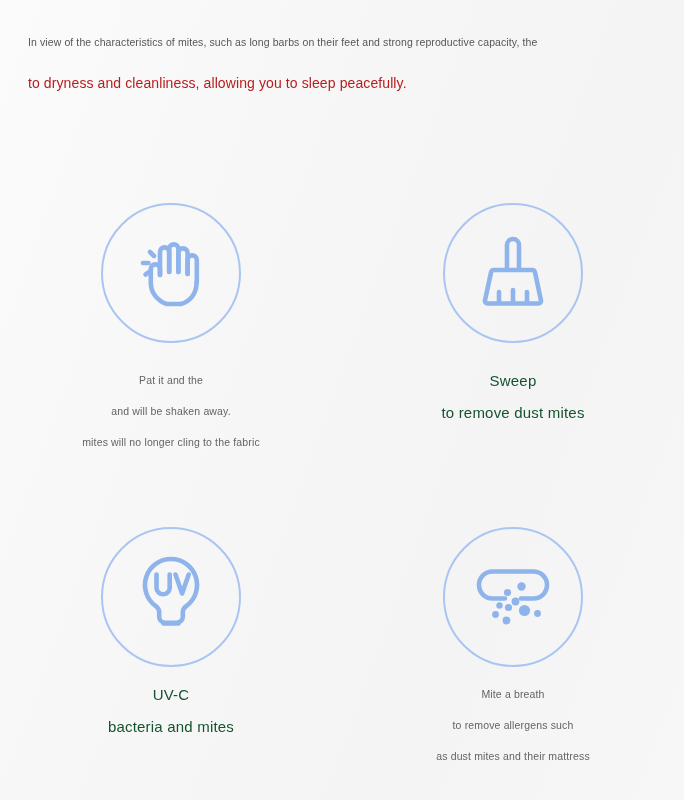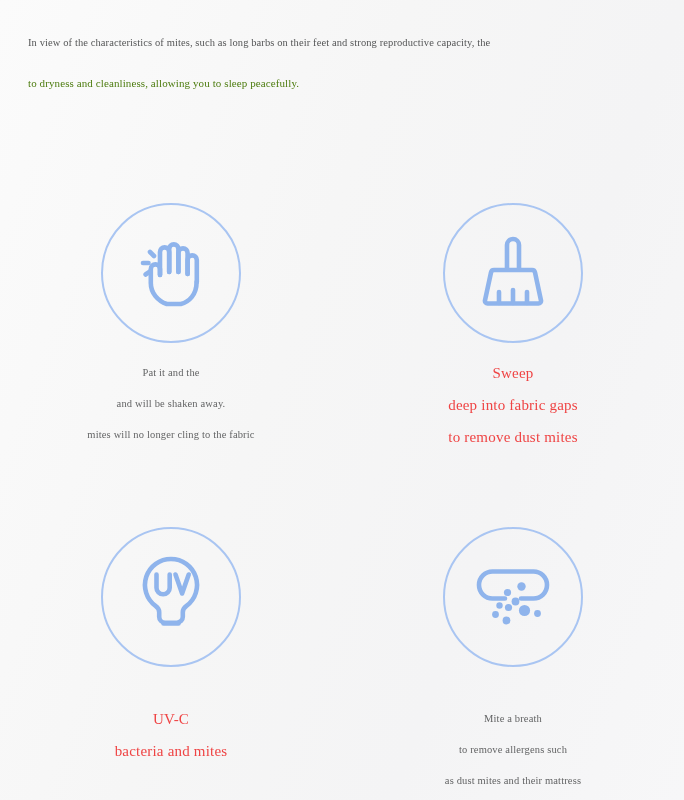--- a/index.html
+++ b/index.html
@@ -24,44 +24,43 @@
     inset: 0;
     background:
       linear-gradient(110deg, #fbfbfb 0%, #f6f6f6 42%, #f4f4f5 70%, #f7f7f8 100%);
     pointer-events: none;
   }
 
   .page {
     position: relative;
     width: 684px;
     height: 800px;
-    font-family: Liberation Serif, serif;
   }
 
   
   .intro {
     position: absolute;
     left: 28px;
     top: 22px;
     width: 600px;
   }
   .intro-line {
     color: #555657;
     white-space: nowrap;
   }
   .intro-line.small {
     font-size: 10.5px;
     line-height: 41px;
     letter-spacing: 0.1px;
   }
   .intro-line.big {
-    font-size: 11px;
+    font-size: 14px;
     line-height: 40px;
     letter-spacing: 0.1px;
-    color: #4d7c0f;
+    color: #b91c1c;
   }
 
   
   .grid {
     position: absolute;
     left: 0;
     top: 180px;
     width: 684px;
     display: grid;
     grid-template-columns: 342px 342px;
@@ -81,45 +80,45 @@
     border: 2px solid #a9c5f2;
     display: flex;
     align-items: center;
     justify-content: center;
     margin-top: 23px;
     background: transparent;
   }
   .icon-circle svg { display: block; }
 
   .caption {
-    margin-top: 14px;
+    margin-top: 22px;
     text-align: center;
     width: 320px;
   }
   .caption .line {
     white-space: nowrap;
     color: #636465;
   }
   
   .caption.sm .line {
     font-size: 10.5px;
     line-height: 31px;
     letter-spacing: .15px;
   }
   
   .caption.lg .line {
     font-size: 15px;
     line-height: 32px;
     letter-spacing: .2px;
-    color: #ef4444;
+    color: #14532d;
   }
 
   
   .cell.row2 .icon-circle { margin-top: 27px; }
-  .cell.row2 .caption { margin-top: 36px; }
+  .cell.row2 .caption { margin-top: 12px; }
 </style>
 </head>
 <body>
 
 <div class="page">
   <div class="page-wash"></div>
 
   <div class="intro">
     <div class="intro-line small">In view of the characteristics of mites, such as long barbs on their feet and strong reproductive capacity, the</div>
     <div class="intro-line big">to dryness and cleanliness, allowing you to sleep peacefully.</div>
@@ -162,21 +161,20 @@
             <path d="M21 40 h38 a3 3 0 0 1 3 2.4 l6 28 a2.6 2.6 0 0 1 -2.6 3.1 H14.6 a2.6 2.6 0 0 1 -2.6 -3.1 l6 -28 A3 3 0 0 1 21 40 Z"></path>
 
             <path d="M26 62 v11"></path>
             <path d="M40 60 v13"></path>
             <path d="M54 62 v11"></path>
           </svg>
         </span>
       </div>
       <div class="caption lg">
         <div class="line">Sweep</div>
-        <div class="line">deep into fabric gaps</div>
         <div class="line">to remove dust mites</div>
       </div>
     </div>
 
     <div class="cell row2">
       <div class="icon-circle">
         <span>
           <svg width="76" height="88" viewBox="0 0 76 88" fill="none" stroke="#8fb4ec" stroke-width="4.6" stroke-linecap="round" stroke-linejoin="round">
 
             <path d="M38 6 a26 26 0 0 1 15.5 46.9 c-2.4 1.7 -3.7 3.6 -3.7 6.3 v4.5 a6 6 0 0 1 -6 6 h-11.6 a6 6 0 0 1 -6 -6 v-4.5 c0 -2.7 -1.3 -4.6 -3.7 -6.3 A26 26 0 0 1 38 6 Z"></path>

